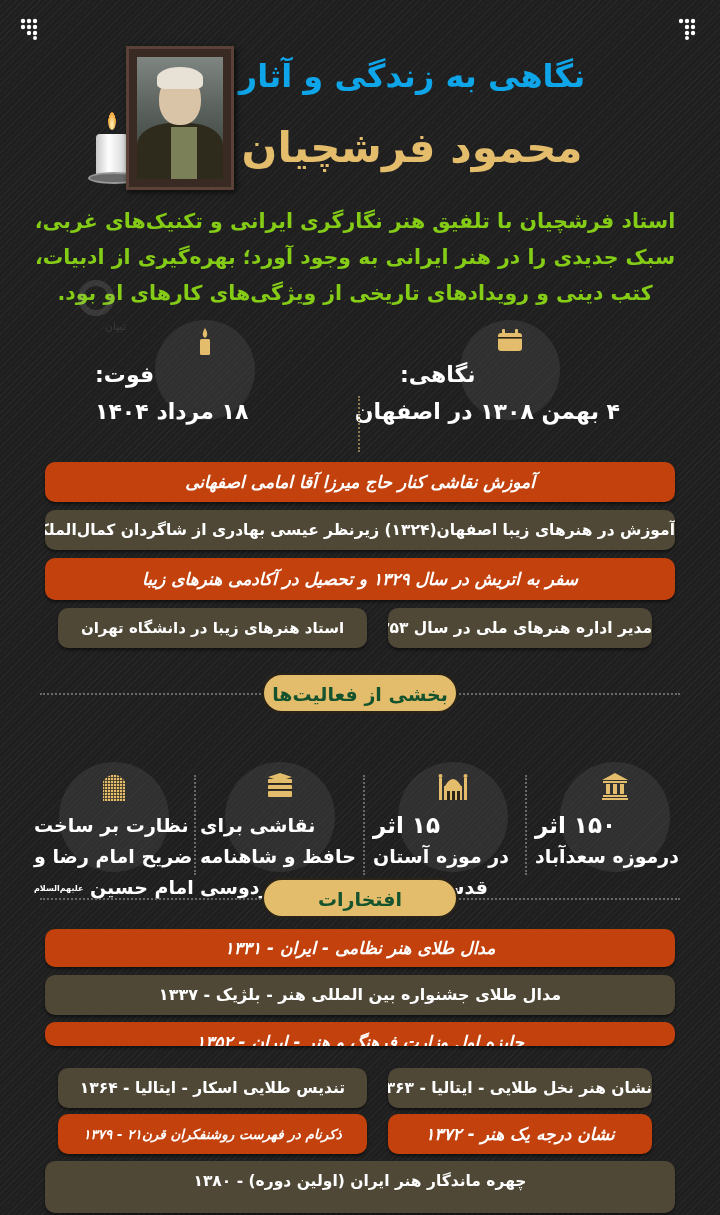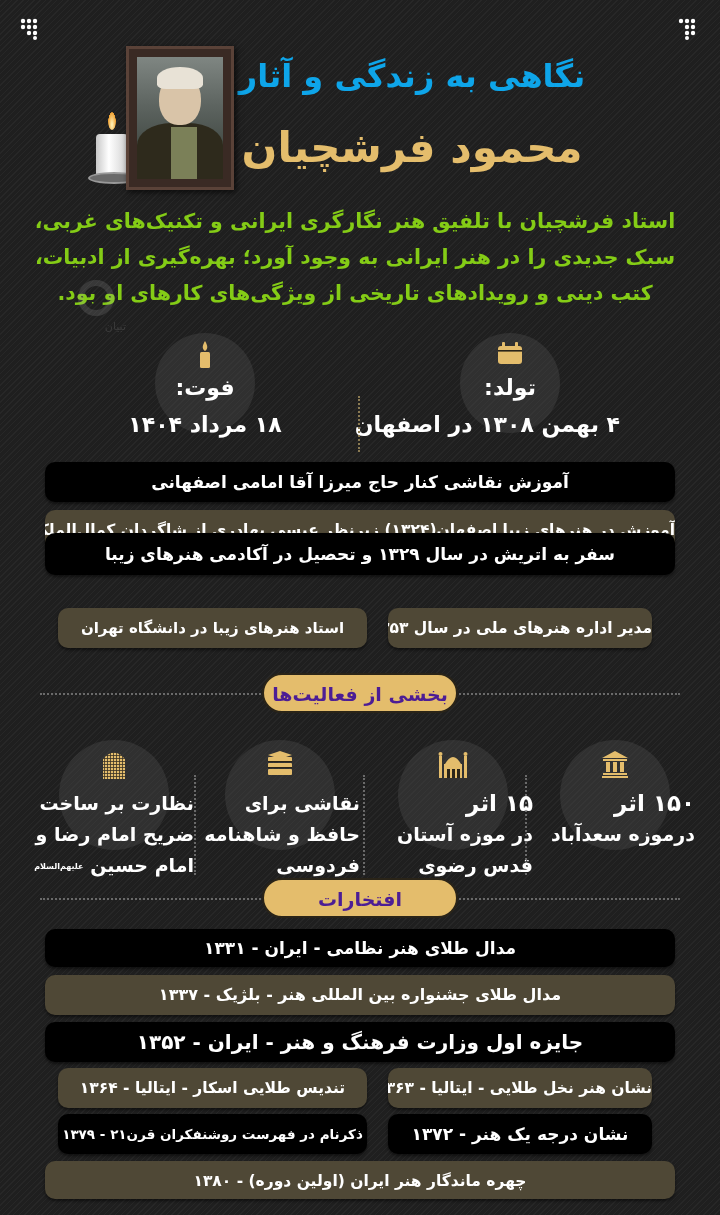--- a/index.html
+++ b/index.html
@@ -46,49 +46,49 @@
   .candle-base { position: absolute; left: 0px; top: 130px; width: 52px; height: 12px; border-radius: 50%; background: #6a6a6a; border: 2px solid #999; }
 
   .intro {
     top: 203px; left: 30px; right: 40px; text-align: center;
     font-size: 20.5px; font-weight: bold; line-height: 36px; color: #84cc16;
   }
   .watermark { left: 66px; top: 280px; width: 60px; height: 60px; opacity: 0.18; }
   .watermark .wm-circle { width: 36px; height: 36px; border-radius: 50%; border: 6px solid #aaa; margin: 0 auto; }
   .watermark .wm-text { font-size: 11px; color: #aaa; text-align: right; margin-top: 4px; }
 
-  .lifespan-col { top: 333px; width: 220px; height: 120px; text-align: center; }
+  .lifespan-col { top: 320px; width: 220px; height: 120px; text-align: left; }
   .lifespan-col .circle-bg {
     position: absolute; top: 0; left: 50%; width: 100px; height: 100px; transform: translateX(-50%);
     border-radius: 50%; background: rgba(80,80,80,0.35);
   }
   .lifespan-col .icon { position: absolute; top: 8px; left: 50%; transform: translateX(-50%); }
   .lifespan-col .label { position: absolute; top: 40px; left: 0; right: 0; font-size: 22px; font-weight: bold; line-height: 30px; }
   .lifespan-col .value { position: absolute; top: 76px; left: 0; right: 0; font-size: 22px; font-weight: bold; line-height: 32px; white-space: nowrap; }
   .vdots { left: 358px; top: 396px; width: 2px; height: 56px; border-left: 2px dotted #8a7a52; }
 
   .pill {
     position: absolute; border-radius: 10px; text-align: center; color: #ffffff;
     font-weight: bold; white-space: nowrap; overflow: hidden;
     box-shadow: 0 2px 3px rgba(0,0,0,0.5);
   }
-  .pill.dark { background: #000000; }
+  .pill.dark { background: #c2410c; font-style: italic; }
   .pill.olive { background: #4f4836; }
   .pill.full { left: 45px; width: 630px; }
   .pill.half-r { left: 388px; width: 264px; }
   .pill.half-l { left: 58px; width: 309px; }
 
   .section-label {
     position: absolute; left: 262px; width: 196px; height: 40px; border-radius: 22px;
     background: #e4bd6c; border: 2px solid #2a2418; box-shadow: 0 0 0 2px #e4bd6c inset;
-    color: #4c1d95; font-weight: bold; font-size: 19px; text-align: center; line-height: 38px;
+    color: #14532d; font-weight: bold; font-size: 19px; text-align: center; line-height: 38px;
   }
   .dotted-line { position: absolute; left: 40px; width: 640px; height: 0; border-top: 2px dotted #6a6a6a; }
 
-  .activity { position: absolute; top: 740px; width: 160px; height: 140px; text-align: right; }
+  .activity { position: absolute; top: 762px; width: 160px; height: 140px; text-align: left; }
   .activity .circle-bg {
     position: absolute; top: 0; left: 50%; width: 110px; height: 110px; transform: translateX(-50%);
     border-radius: 50%; background: rgba(80,80,80,0.35);
   }
   .activity .icon { position: absolute; top: 10px; left: 50%; transform: translateX(-50%); }
   .activity .text { position: absolute; top: 48px; left: 0; right: 0; font-size: 19px; font-weight: bold; line-height: 31px; }
   .activity .big { font-size: 23px; }
   .vdots-act { position: absolute; top: 775px; width: 0; height: 100px; border-left: 2px dotted #6a6a6a; }
   .honorific { font-size: 8px; vertical-align: middle; }
 </style>
@@ -152,39 +152,39 @@
 <div class="abs lifespan-col" style="left:400px;">
   <div class="circle-bg"></div>
   <div class="icon">
     <svg width="26" height="24" viewBox="0 0 26 24">
         <rect x="1" y="5" width="24" height="18" rx="3" fill="#e4bd6c"></rect>
         <rect x="1" y="9" width="24" height="1.6" fill="#2a2418"></rect>
         <rect x="5" y="1" width="3" height="7" rx="1" fill="#e4bd6c"></rect>
         <rect x="18" y="1" width="3" height="7" rx="1" fill="#e4bd6c"></rect>
       </svg>
   </div>
-  <div class="label">تولد:</div>
+  <div class="label">نگاهی:</div>
   <div class="value">۴ بهمن ۱۳۰۸ در اصفهان</div>
 </div>
 <div class="abs vdots"></div>
 <div class="abs lifespan-col" style="left:95px;">
   <div class="circle-bg"></div>
   <div class="icon">
     <svg width="14" height="28" viewBox="0 0 14 28">
         <path d="M7 0 C10 5 10 8 7 10 C4 8 4 5 7 0Z" fill="#e4bd6c"></path>
         <rect x="2" y="11" width="10" height="16" rx="1.5" fill="#e4bd6c"></rect>
       </svg>
   </div>
   <div class="label">فوت:</div>
   <div class="value">۱۸ مرداد ۱۴۰۴</div>
 </div>
 
 <div class="pill dark full" style="top:462px; height:40px; line-height:40px; font-size:17px;">آموزش نقاشی کنار حاج میرزا آقا امامی اصفهانی</div>
 <div class="pill olive full" style="top:510px; height:40px; line-height:40px; font-size:15.5px;">آموزش در هنرهای زیبا اصفهان(۱۳۲۴) زیرنظر عیسی بهادری از شاگردان کمال‌الملک</div>
-<div class="pill dark full" style="top:533px; height:42px; line-height:42px; font-size:17px;">سفر به اتریش در سال ۱۳۲۹ و تحصیل در آکادمی هنرهای زیبا</div>
+<div class="pill dark full" style="top:558px; height:42px; line-height:42px; font-size:17px;">سفر به اتریش در سال ۱۳۲۹ و تحصیل در آکادمی هنرهای زیبا</div>
 <div class="pill olive half-r" style="top:608px; height:40px; line-height:40px; font-size:15.5px;">مدیر اداره هنرهای ملی در سال ۱۳۵۳</div>
 <div class="pill olive half-l" style="top:608px; height:40px; line-height:40px; font-size:15px;">استاد هنرهای زیبا در دانشگاه تهران</div>
 
 <div class="dotted-line" style="top:693px;"></div>
 <div class="section-label" style="top:673px;">بخشی از فعالیت‌ها</div>
 
 <div class="activity" style="left:535px;">
   <div class="circle-bg"></div>
   <div class="icon">
     <svg width="28" height="28" viewBox="0 0 28 28" fill="#e4bd6c">
@@ -266,18 +266,18 @@
     <div>ضریح امام رضا و</div>
     <div><span>امام حسین</span> <span class="honorific">علیهم‌السلام</span></div>
   </div>
 </div>
 
 <div class="dotted-line" style="top:898px;"></div>
 <div class="section-label" style="top:878px;">افتخارات</div>
 
 <div class="pill dark full" style="top:929px; height:38px; line-height:38px; font-size:17px;">مدال طلای هنر نظامی - ایران - ۱۳۳۱</div>
 <div class="pill olive full" style="top:975px; height:40px; line-height:40px; font-size:16px;">مدال طلای جشنواره بین المللی هنر - بلژیک - ۱۳۳۷</div>
-<div class="pill dark full" style="top:1022px; height:40px; line-height:40px; font-size:20px;">جایزه اول وزارت فرهنگ و هنر - ایران - ۱۳۵۲</div>
+<div class="pill dark full" style="top:1022px; height:24px; line-height:40px; font-size:17px;">جایزه اول وزارت فرهنگ و هنر - ایران - ۱۳۵۲</div>
 <div class="pill olive half-r" style="top:1068px; height:40px; line-height:40px; font-size:15.5px;">نشان هنر نخل طلایی - ایتالیا - ۱۳۶۳</div>
 <div class="pill olive half-l" style="top:1068px; height:40px; line-height:40px; font-size:15.5px;">تندیس طلایی اسکار - ایتالیا - ۱۳۶۴</div>
 <div class="pill dark half-r" style="top:1114px; height:40px; line-height:40px; font-size:17px;">نشان درجه یک هنر - ۱۳۷۲</div>
 <div class="pill dark half-l" style="top:1114px; height:40px; line-height:40px; font-size:13.5px;">ذکرنام در فهرست روشنفکران قرن۲۱ - ۱۳۷۹</div>
-<div class="pill olive full" style="top:1161px; height:38px; line-height:40px; font-size:15.5px;">چهره ماندگار هنر ایران (اولین دوره) - ۱۳۸۰</div>
+<div class="pill olive full" style="top:1161px; height:52px; line-height:40px; font-size:15.5px;">چهره ماندگار هنر ایران (اولین دوره) - ۱۳۸۰</div>
 
 </body></html>

